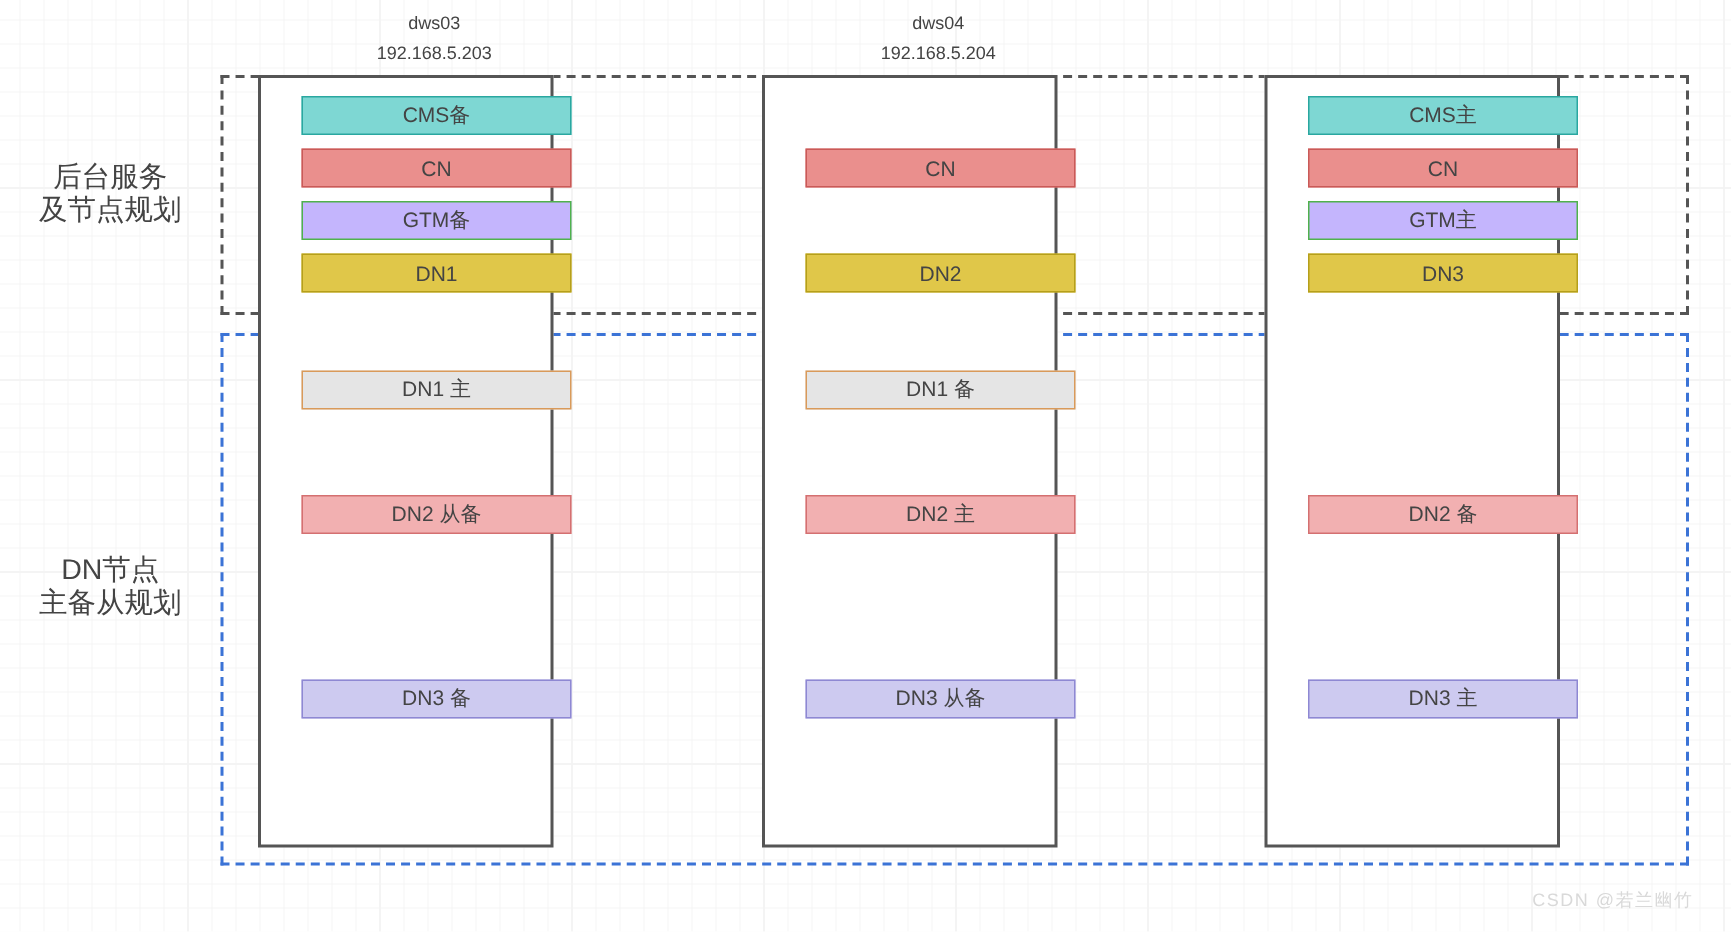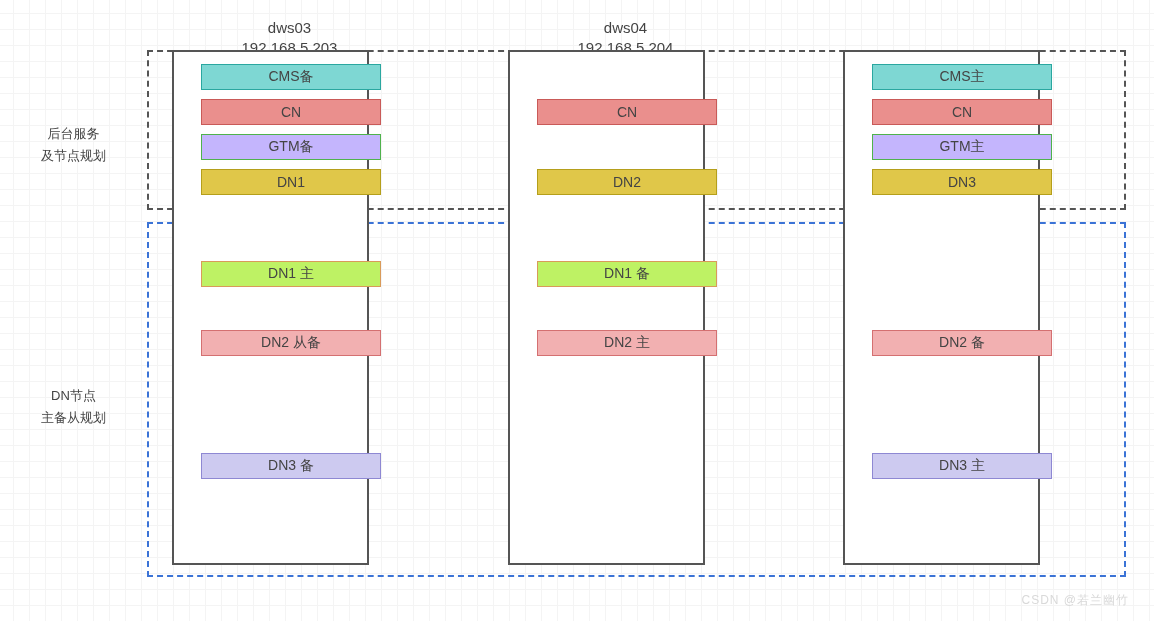--- a/index.html
+++ b/index.html
@@ -9,40 +9,40 @@
       linear-gradient(#f4f4f4 1px,transparent 1px),
       linear-gradient(90deg,#f4f4f4 1px,transparent 1px),
       linear-gradient(#e9e9e9 1px,transparent 1px),
       linear-gradient(90deg,#e9e9e9 1px,transparent 1px);
     background-size:16px 16px,16px 16px,128px 128px,128px 128px;
     background-position:-3px -3px,-3px -3px,-3px -3px,-3px -3px;}
   .col{position:absolute;top:50px;width:197px;height:515px;border:2px solid #555;background:#fff;box-sizing:border-box;}
   .col.c0{left:172px;}
   .col.c1{left:508px;}
   .col.c2{left:843px;}
-  .header{position:absolute;top:18px;width:235px;text-align:center;font-size:15px;line-height:20px;color:#444;}
+  .header{position:absolute;top:5px;width:235px;text-align:center;font-size:12px;line-height:20px;color:#444;}
   .h0{left:172px;} .h1{left:508px;} .h2{left:843px;}
   .slot{position:absolute;left:27px;width:180px;height:26px;border:1px solid #888;box-sizing:border-box;
         display:flex;align-items:center;justify-content:center;font-size:14px;color:#444;}
   .s-cms{background:#7ed7d3;border-color:#2aa7a0;}
   .s-cn{background:#ea8f8d;border-color:#c95a58;}
   .s-gtm{background:#c4b5fd;border-color:#4fb24c;}
   .s-dn{background:#e0c749;border-color:#b59f1b;}
-  .s-orange{background:#bef264;border-color:#d99a5a;margin-top:14px;}
+  .s-orange{background:#e5e5e5;border-color:#d99a5a;}
   .s-pink{background:#f2b0b1;border-color:#d47071;}
   .s-purple{background:#cdcaf0;border-color:#8e88d3;margin-top:40px;}
   
   .r0{top:12px;} .r1{top:47px;} .r2{top:82px;} .r3{top:117px;}
   .r4{top:195px;} .r5{top:278px;} .r6{top:361px;}
   
   .group{position:absolute;border:2px dashed;box-sizing:border-box;}
   .g-top{left:147px;top:50px;width:979px;height:160px;border-color:#555;}
   .g-bot{left:147px;top:222px;width:979px;height:355px;border-color:#3b73d6;}
   
-  .side{position:absolute;left:12px;width:123px;text-align:center;font-size:13px;color:#444;line-height:22px;margin-top:15px;}
+  .side{position:absolute;left:12px;width:123px;text-align:center;font-size:19px;color:#444;line-height:22px;}
   .side.top{top:108px;}
   .side.bot{top:370px;}
   
   .wm{position:absolute;right:25px;bottom:12px;font-size:12px;color:#d9d9d9;letter-spacing:1px;pointer-events:none;}
 </style>
 </head>
 <body>
 
 <div class="stage">
 
@@ -66,20 +66,21 @@
     <div class="slot s-orange r4">DN1 主</div>
     <div class="slot s-pink   r5">DN2 从备</div>
     <div class="slot s-purple r6">DN3 备</div>
   </div>
 
   <div class="col c1">
     <div class="slot s-cn  r1">CN</div>
     <div class="slot s-dn  r3">DN2</div>
     <div class="slot s-orange r4">DN1 备</div>
     <div class="slot s-pink   r5">DN2 主</div>
+    <div class="slot s-purple r6">DN3 从备</div>
   </div>
 
   <div class="col c2">
     <div class="slot s-cms r0">CMS主</div>
     <div class="slot s-cn  r1">CN</div>
     <div class="slot s-gtm r2">GTM主</div>
     <div class="slot s-dn  r3">DN3</div>
     <div class="slot s-pink   r5">DN2 备</div>
     <div class="slot s-purple r6">DN3 主</div>
   </div>

